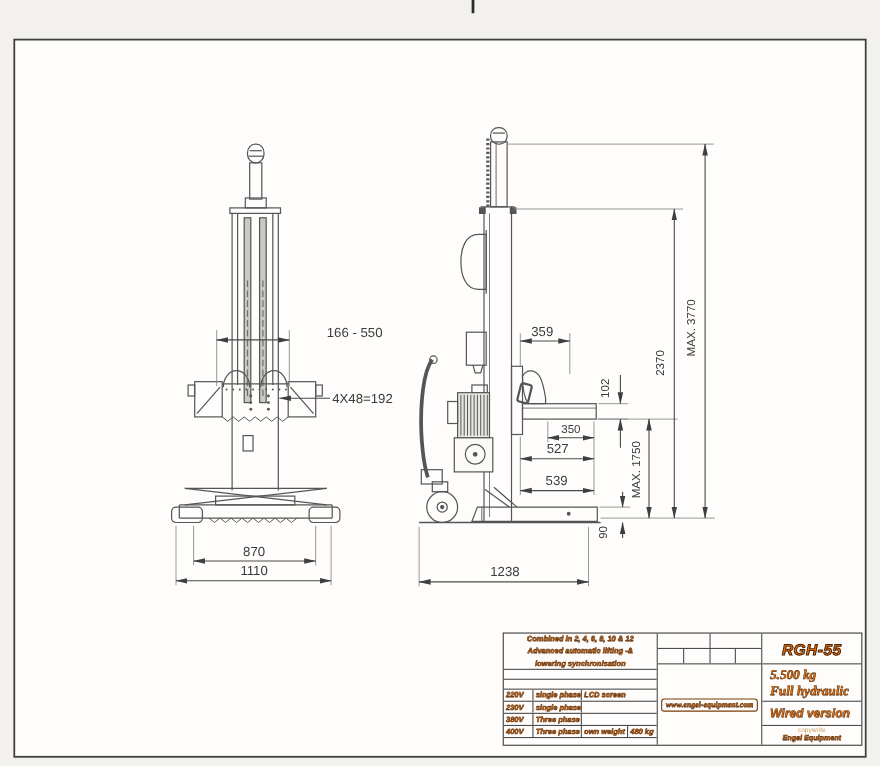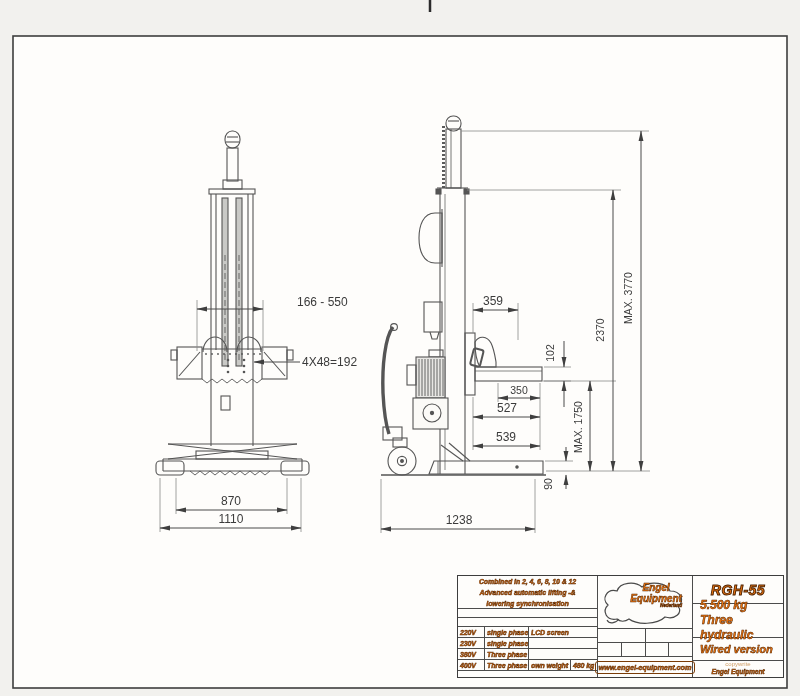--- a/index.html
+++ b/index.html
@@ -34,27 +34,27 @@
   
   .logo-zone{height:53px;border-bottom:1px solid #4c4c4c;position:relative;}
   .logo-text{position:absolute;left:24px;top:7px;width:68px;text-align:center;line-height:1.05;}
   .logo-text .l1,.logo-text .l2{font-size:10px;}
   .logo-text .l3{font-size:4.5px;text-align:right;padding-right:8px;}
   .mid-row{border-bottom:1px solid #4c4c4c;display:flex;}
   .mid-row.r1{height:14px;}
   .mid-row.r2{height:14px;}
   .vd{flex:1;border-right:1px solid #4c4c4c;height:100%;}
   .vd:last-child{border-right:none;}
-  .www-zone{flex:1;display:flex;align-items:center;justify-content:center;}
+  .www-zone{flex:1;display:flex;align-items:center;justify-content:center;font-family:Liberation Serif, serif;}
   .www-box{border:1.3px solid #7a3c08;border-radius:3px;padding:1px 3px;
            font-size:7.2px;white-space:nowrap;}
   
   .cell{width:100%;border-bottom:1px solid #4c4c4c;display:flex;flex-direction:column;justify-content:center;}
   .cell.model{height:29px;align-items:center;font-size:14px;-webkit-text-stroke:0.9px #4e2404;letter-spacing:.5px;}
-  .cell.caps{height:34px;padding-left:7px;font-size:12px;line-height:1.25;}
+  .cell.caps{height:34px;padding-left:7px;font-size:12px;line-height:1.25;font-family:Liberation Serif, serif;}
   .cell.ver{height:23px;padding-left:7px;font-size:11px;font-style:italic;}
   .cell.copy{height:17px;border-bottom:none;align-items:center;line-height:1.2;}
   .cell.copy .c1{font-size:6px;color:#cf9d66;-webkit-text-stroke:0;}
   .cell.copy .c2{font-size:6.5px;}
 </style>
 </head>
 <body>
 
 <div class="page">
 
@@ -282,51 +282,40 @@
     <div class="tbrow p b ot">
       <span class="c v">400V</span>
       <span class="c ph">Three phase</span>
       <span class="c wt">own weight</span>
       <span class="c kg">480 kg</span>
     </div>
     <div class="tbrow fill"></div>
   </div>
 
   <div class="tb-col tb-mid">
-    <div class="logo-zone">
-      <svg width="92" height="48" viewBox="0 0 92 48" style="position:absolute;left:1px;top:3px">
-        <path d="M18,40 C7,42 3,32 9,26 C2,20 8,9 18,12 C21,3 36,2 43,8 C52,1 68,4 71,12 C82,12 86,22 79,27 C84,34 76,41 66,38 C58,46 38,46 30,40 C26,43 21,43 18,40 Z" fill="#fdfcfa" stroke="#4a4a4a" stroke-width="1.2"></path>
-        <path d="M20,40 C16,45 10,45 8,41" fill="none" stroke="#4a4a4a" stroke-width="1.1"></path>
-      </svg>
-      <div class="logo-text">
-        <div class="l1 ot">Engel</div>
-        <div class="l2 ot">Equipment</div>
-        <div class="l3 ot">Nederland</div>
-      </div>
-    </div>
     <div class="mid-row r1">
           <span class="vd"></span>
           <span class="vd"></span>
         </div>
     <div class="mid-row r2">
           <span class="vd"></span>
           <span class="vd"></span>
           <span class="vd"></span>
           <span class="vd"></span>
         </div>
     <div class="www-zone">
       <div class="www-box ot">www.engel-equipment.com</div>
     </div>
   </div>
 
   <div class="tb-col tb-right">
     <div class="cell model ot">RGH-55</div>
     <div class="cell caps">
       <div class="ot">5.500 kg</div>
-      <div class="ot">Three hydraulic</div>
+      <div class="ot">Full hydraulic</div>
     </div>
     <div class="cell ver ot">Wired version</div>
     <div class="cell copy">
       <div class="c1">copywrite</div>
       <div class="c2 ot">Engel Equipment</div>
     </div>
   </div>
 
 </div>
 </div>

